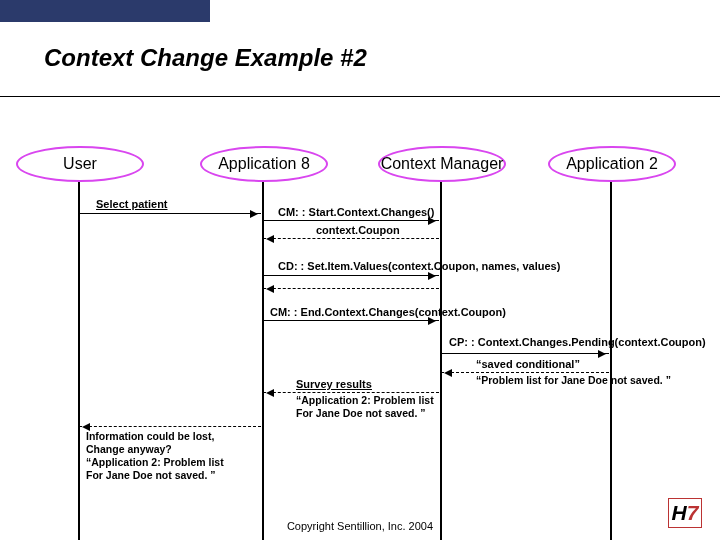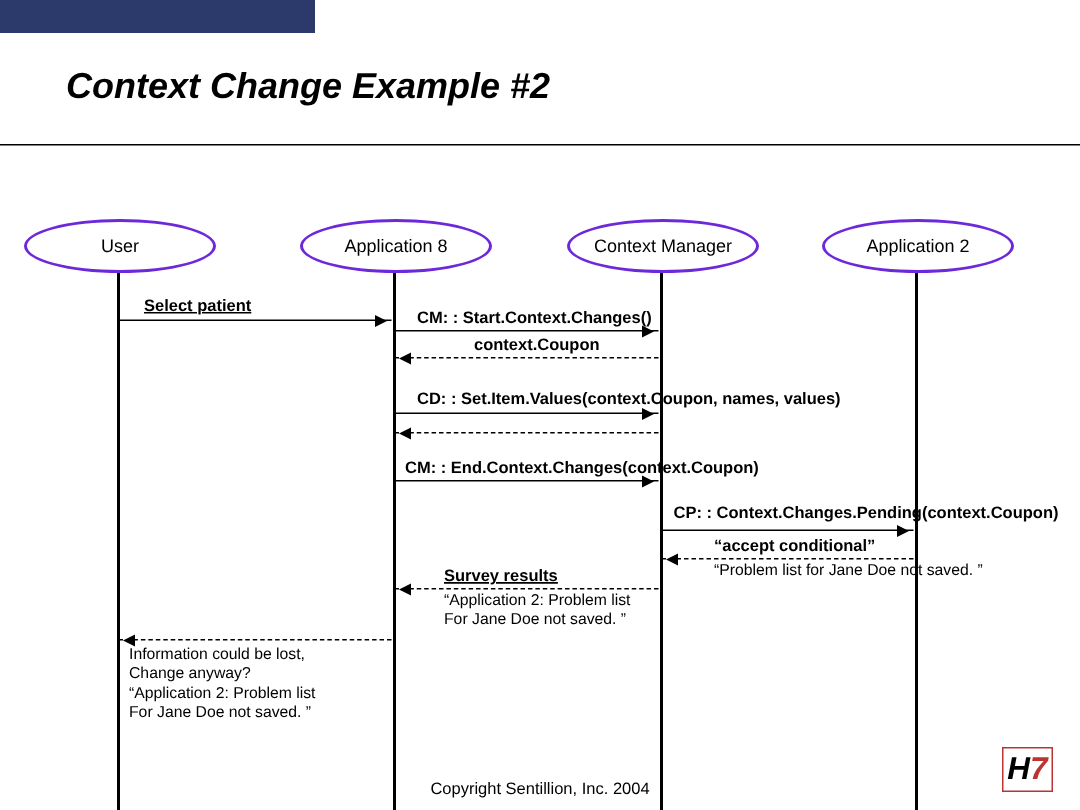--- a/index.html
+++ b/index.html
@@ -4,43 +4,43 @@
 <style>
   * { box-sizing: border-box; margin: 0; padding: 0; }
   html, body { width: 720px; height: 540px; font-family: Arial, Helvetica, sans-serif; background: #fff; overflow: hidden; }
   .topbar { position: absolute; left: 0; top: 0; width: 210px; height: 22px; background: #2b3a6b; }
   .title { position: absolute; left: 44px; top: 44px; font-size: 24px; font-weight: bold; font-style: italic; }
   .hr-line { position: absolute; left: 0; top: 96px; width: 720px; height: 1px; background: #000; }
   .lane { position: absolute; top: 124px; bottom: 44px; width: 0; }
   .lane::before { content: ""; position: absolute; left: 0; top: 52px; width: 2px; height: 370px; background: #000; }
   .actor {
     position: absolute; left: -62px; top: 22px; width: 128px; height: 36px;
-    border: 2px solid #6d28d9; border-radius: 50%;
+    border: 2px solid #d946ef; border-radius: 50%;
     display: flex; align-items: center; justify-content: center;
-    font-size: 12px; background: #fff; z-index: 2;
+    font-size: 16px; background: #fff; z-index: 2;
   }
   .lane.user   { left: 78px; }
   .lane.app1   { left: 262px; }
   .lane.cm     { left: 440px; }
   .lane.app2   { left: 610px; }
 
   .msg { position: absolute; font-size: 11px; font-weight: bold; }
   .msg .label { white-space: nowrap; }
   .arrow-solid, .arrow-dash { position: absolute; height: 0; }
   .arrow-solid { border-top: 1.5px solid #000; }
   .arrow-dash  { border-top: 1.5px dashed #000; }
   .arrow-solid::after, .arrow-dash::after {
     content: ""; position: absolute; right: -1px; top: -4px;
     border: 4px solid transparent; border-left: 8px solid #000;
   }
   .arrow-solid.rev::after, .arrow-dash.rev::after {
     right: auto; left: -1px; border: 4px solid transparent; border-right: 8px solid #000;
   }
 
-  .note { position: absolute; font-size: 10.5px; font-weight: normal; line-height: 1.25; }
+  .note { position: absolute; font-size: 10.5px; font-weight: bold; line-height: 1.25; }
   .footer { position: absolute; left: 0; bottom: 8px; width: 720px; text-align: center; font-size: 11px; }
   .logo { position: absolute; right: 18px; bottom: 12px; width: 34px; height: 30px;
           display: flex; align-items: center; justify-content: center;
           border: 1.5px solid #b33; color: #b33; font-size: 21px; font-weight: bold; font-style: italic; }
   .logo::after { content: "7"; }
   .logo-h { color: #000; }
 </style>
 </head>
 <body>
 
@@ -87,21 +87,21 @@
   <span class="label">CM: : End.Context.Changes(context.Coupon)</span>
 </div>
 <div class="arrow-solid" style="left:263px; top:320px; width:176px;"></div>
 
 <div class="msg" style="left:449px; top:336px;">
   <span class="label">CP: : Context.Changes.Pending(context.Coupon)</span>
 </div>
 <div class="arrow-solid" style="left:441px; top:353px; width:168px;"></div>
 
 <div class="msg" style="left:476px; top:358px;">
-  <span class="label">“accept conditional”</span>
+  <span class="label">“saved conditional”</span>
 </div>
 <div class="arrow-dash rev" style="left:441px; top:372px; width:168px;"></div>
 <div class="note" style="left:476px; top:374px; width:220px;">“Problem list for Jane Doe not saved. ”</div>
 
 <div class="msg" style="left:296px; top:378px;text-decoration:underline;">
   <span class="label" style="text-decoration:underline;">Survey results</span>
 </div>
 <div class="arrow-dash rev" style="left:263px; top:392px; width:176px;"></div>
 <div class="note" style="left:296px; top:394px; width:160px; white-space:pre-line;">“Application 2: Problem list
 For Jane Doe not saved. ”</div>

